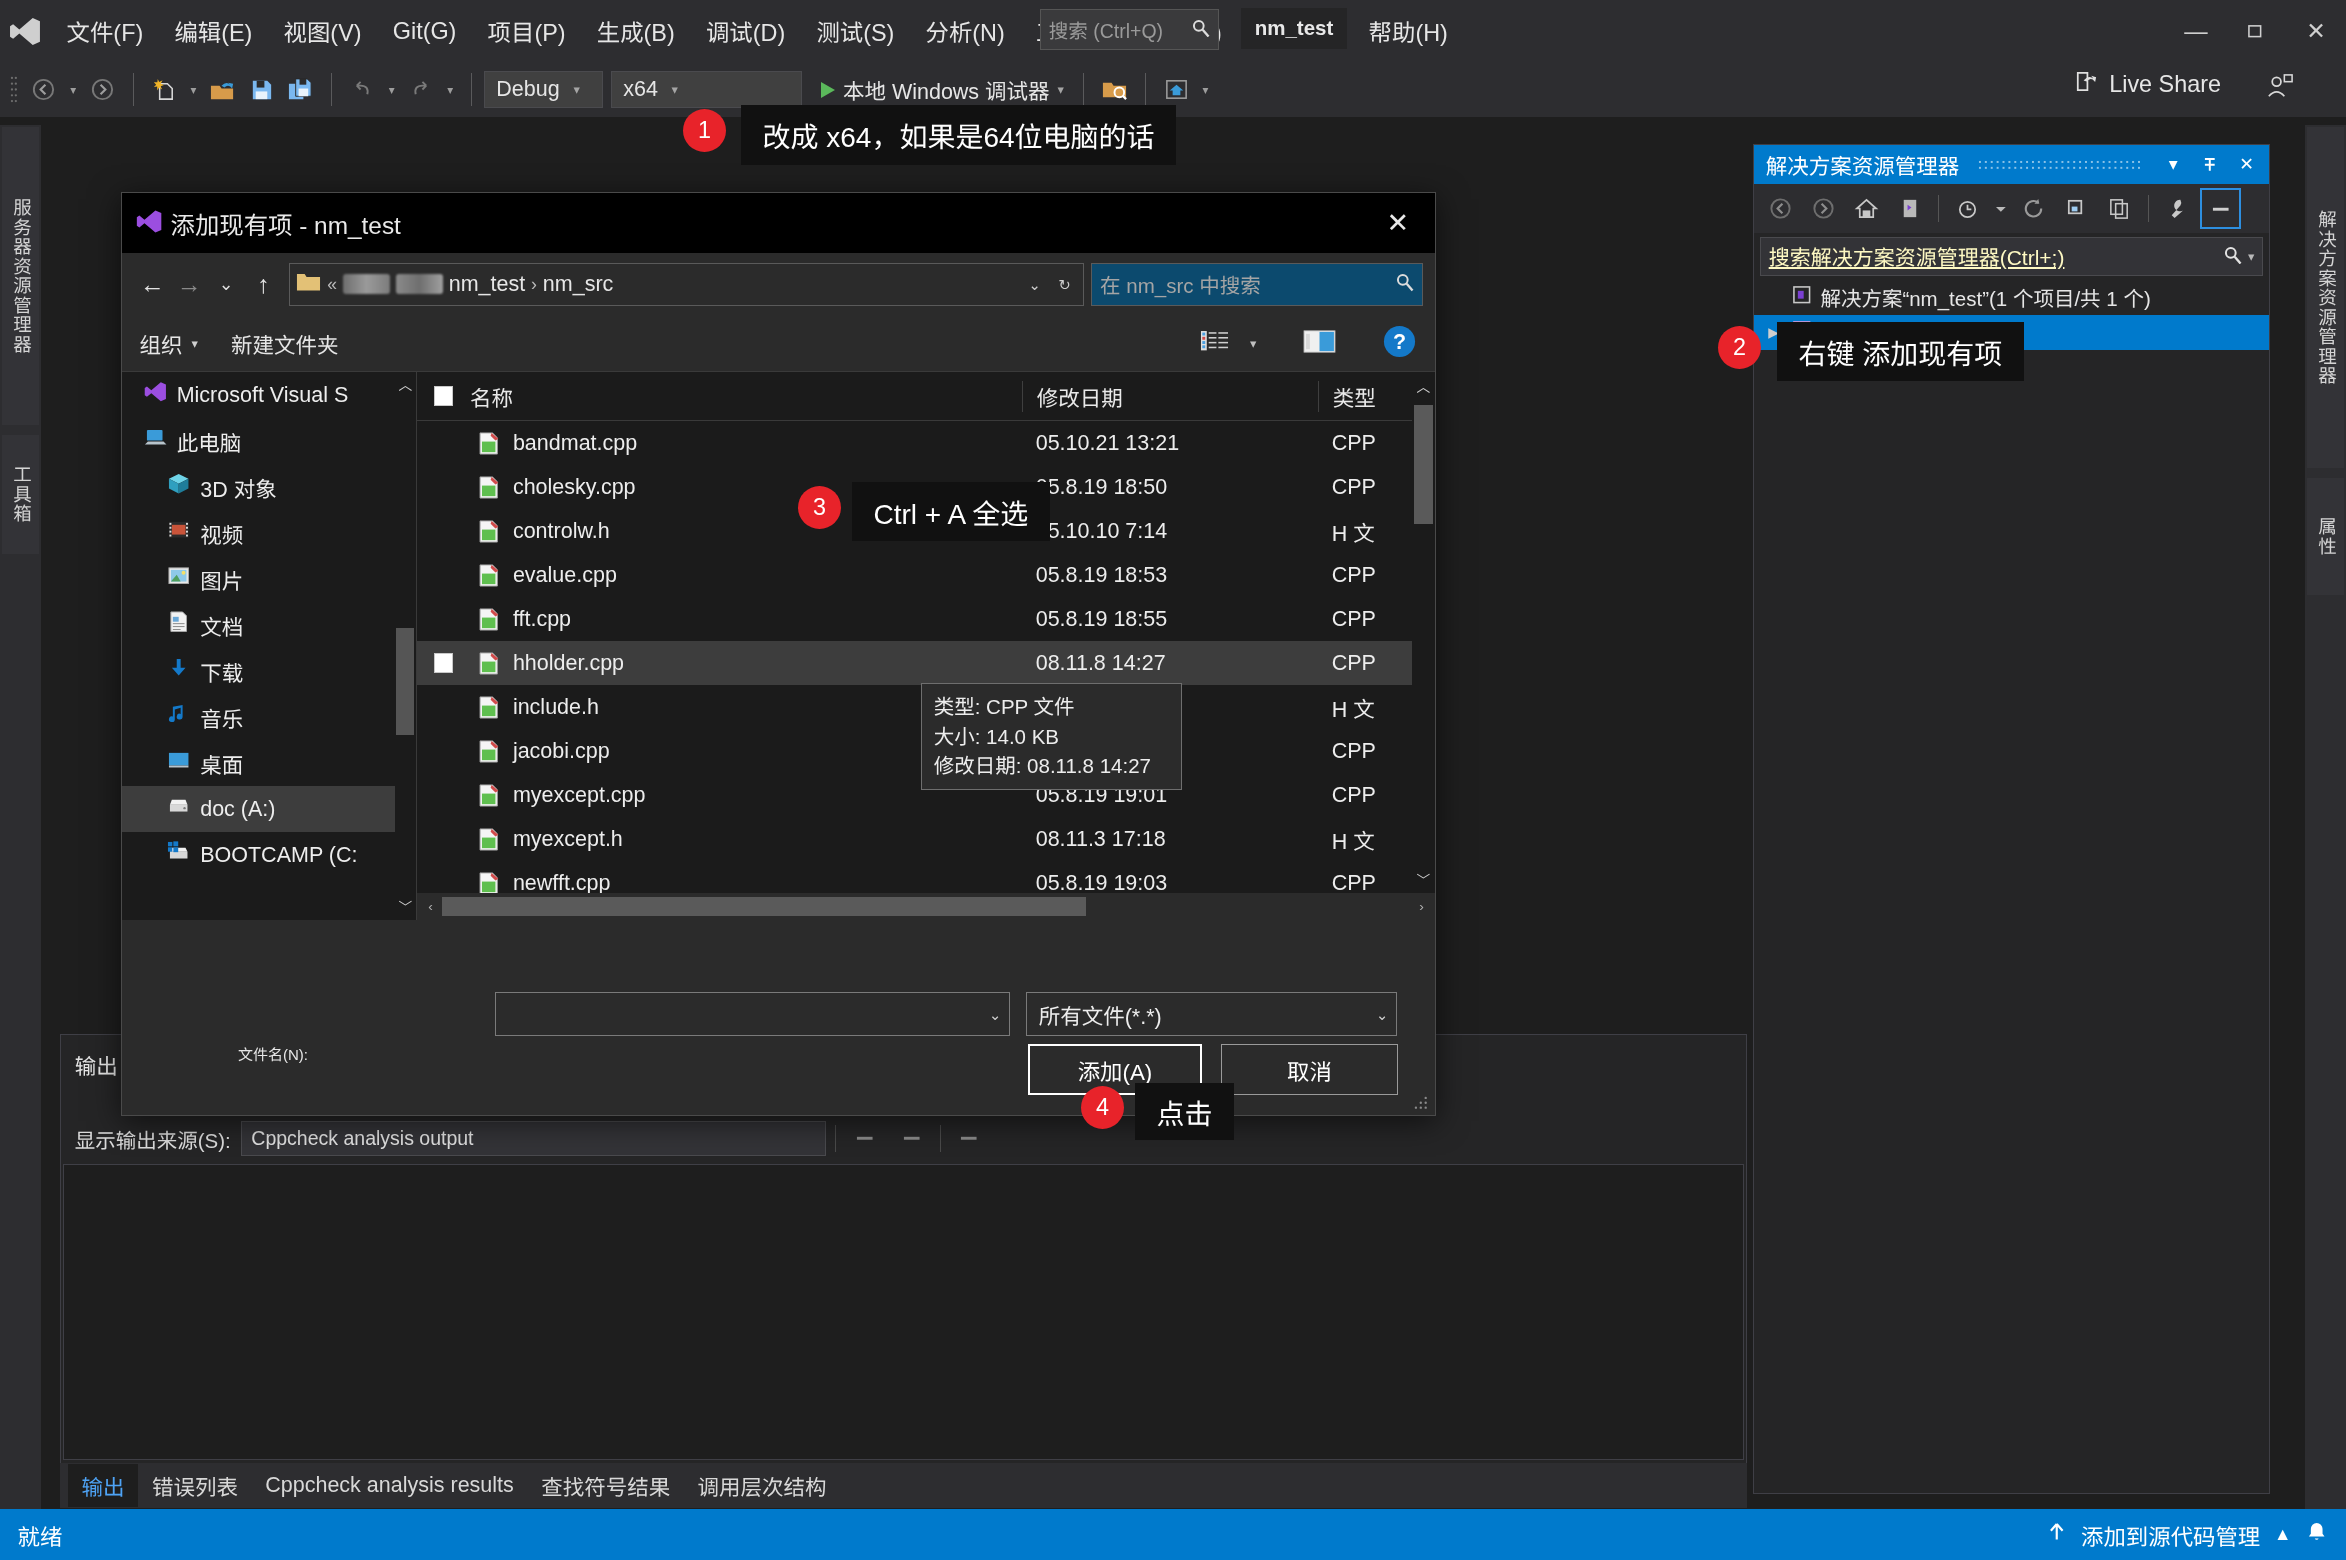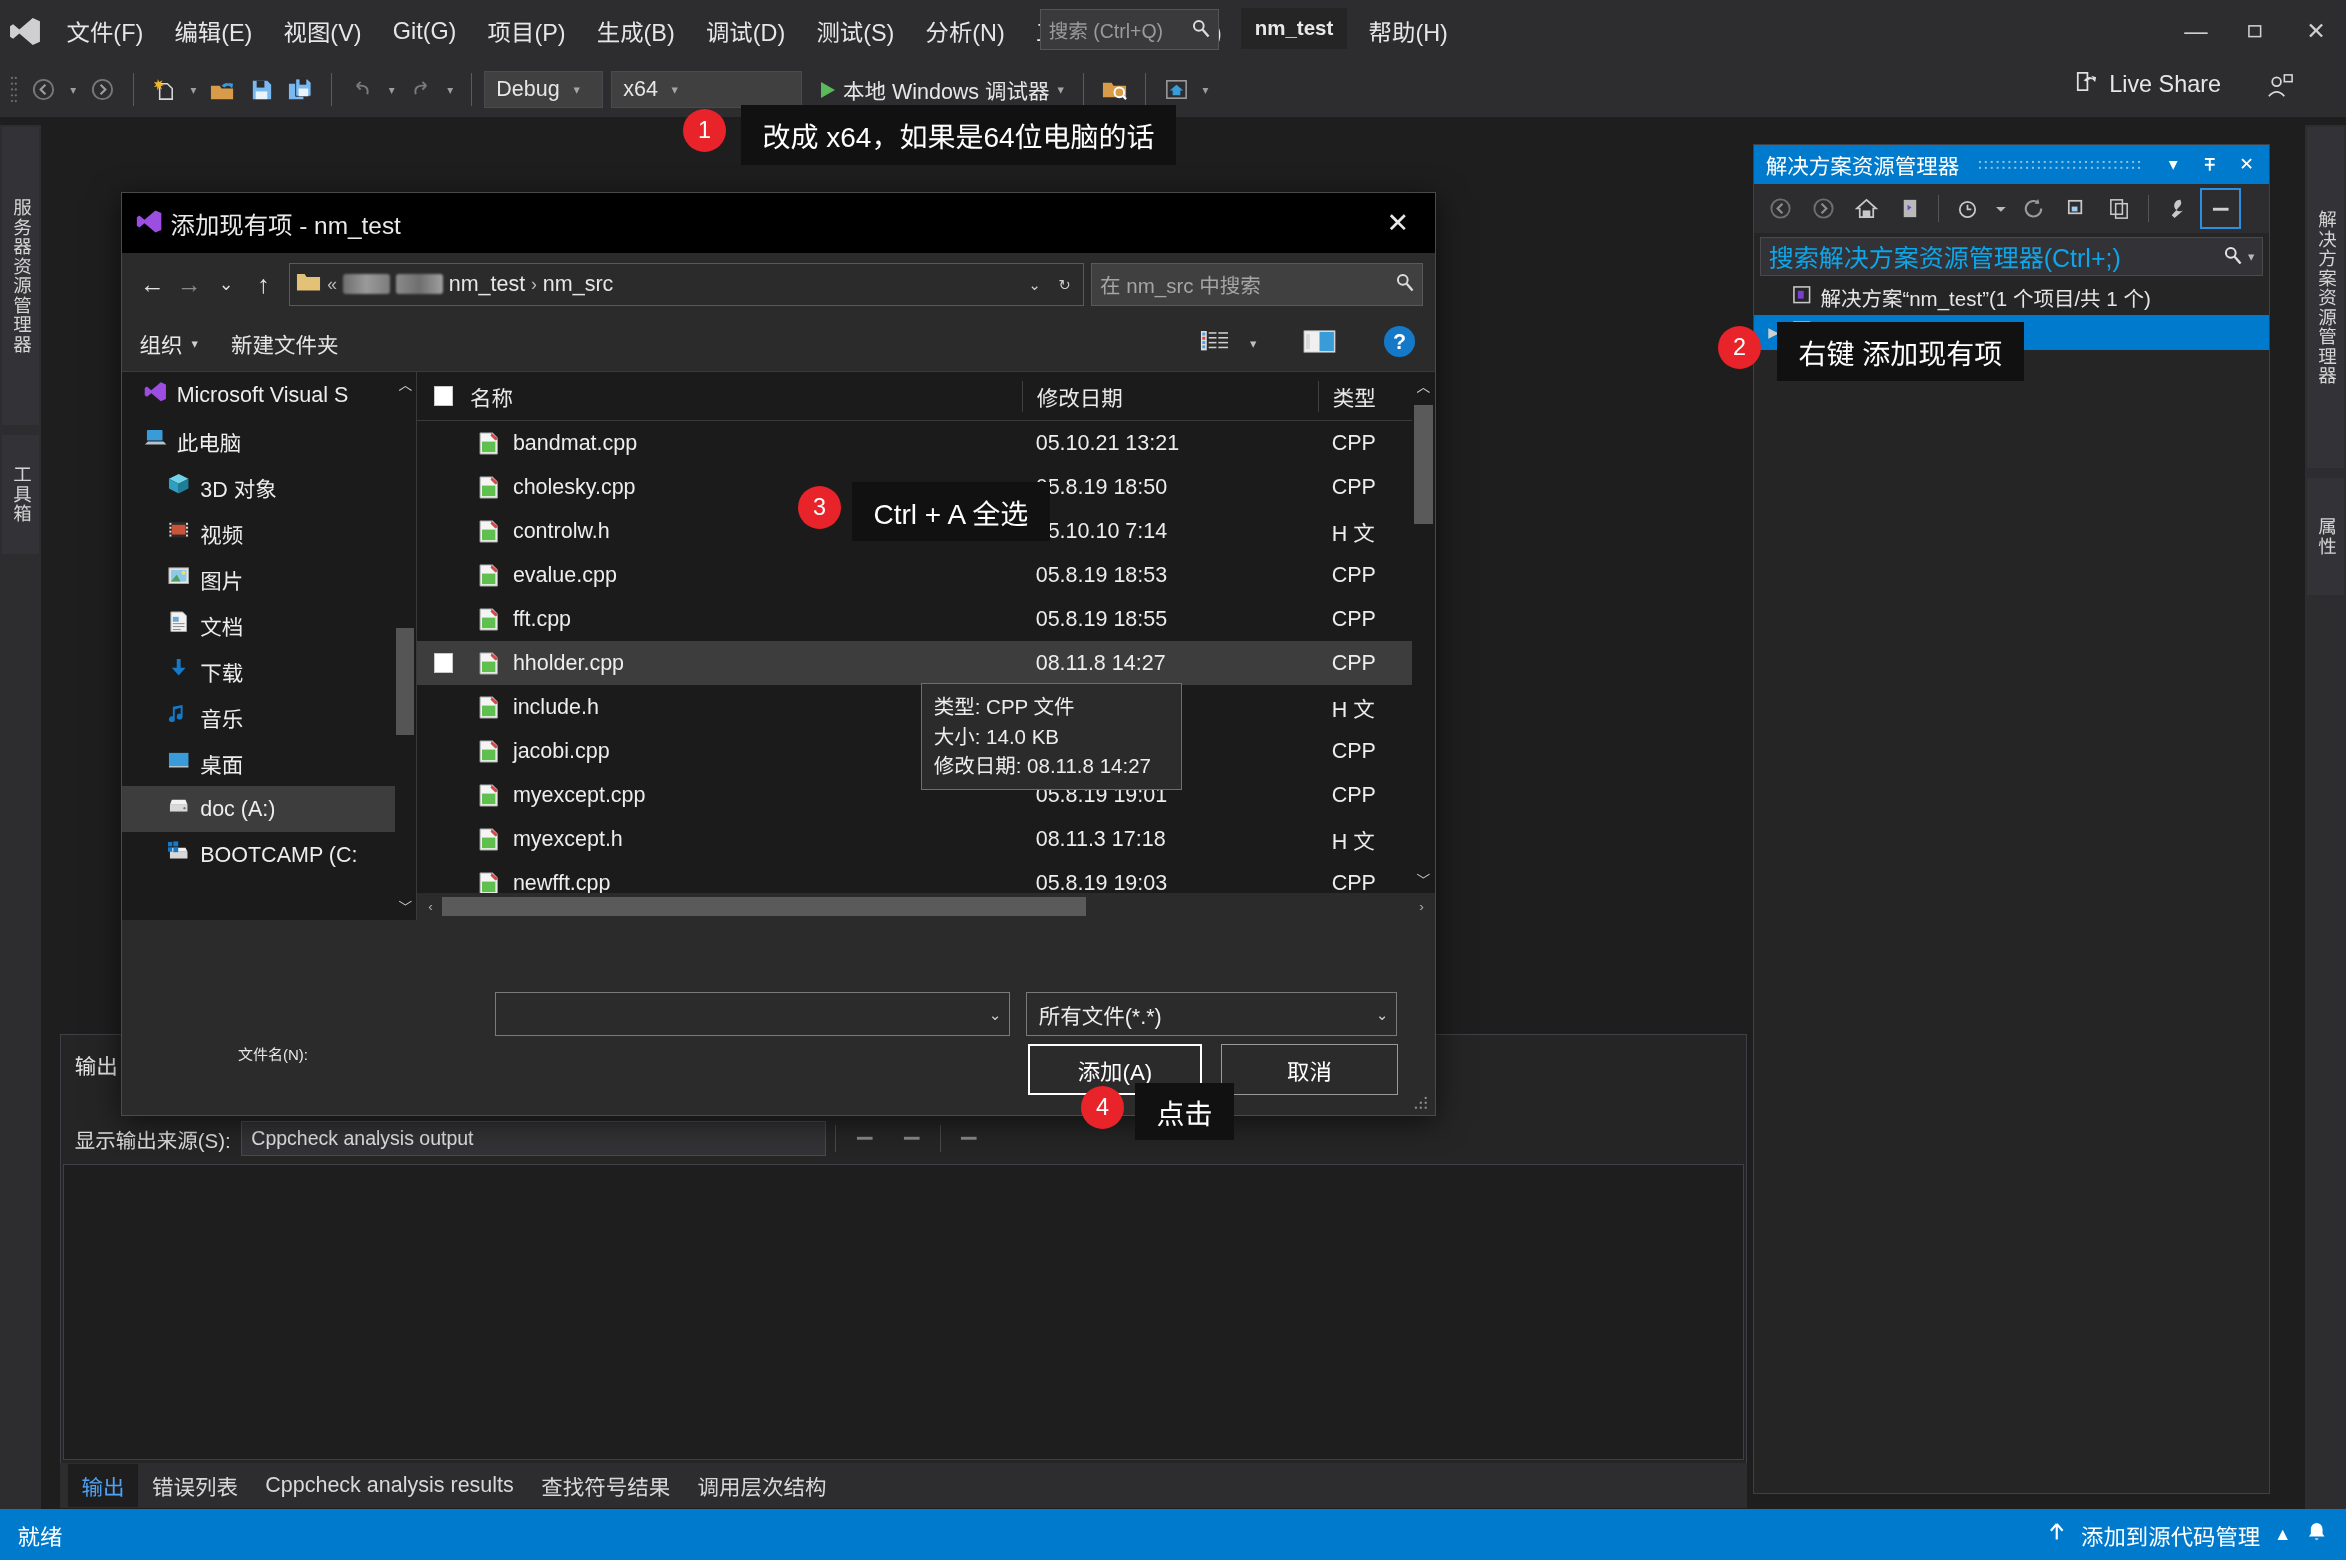--- a/index.html
+++ b/index.html
@@ -139,21 +139,21 @@
   .se-toolbar {
     height: 49px; background: #2d2d30; display: flex; align-items: center; padding: 0 5.9px; gap: 2px;
   }
   .se-ic { width: 41px; height: 41px; display: flex; align-items: center; justify-content: center; }
   .se-ic.boxed { border: 2px solid #2d8fe0; }
   .se-vsep { width: 1px; height: 27px; background: #555; margin: 0 5.9px; }
   .se-search {
     margin: 3.9px 5.9px; height: 39px; background: #333337; border: 1px solid #4a4a4e;
     display: flex; align-items: center; padding: 0 7.8px; gap: 5.9px;
   }
-  .se-search .ph { flex: 1; color: #0ea5e9; font-size: 25px; white-space: nowrap; }
+  .se-search .ph { flex: 1; color: #fef9c3; font-size: 21px; white-space: nowrap; text-decoration: underline; }
   .se-tree { position: relative; }
   .se-row {
     height: 35px; display: flex; align-items: center; gap: 7.8px; padding-left: 9.8px;
     color: #e6e6e6; font-size: 20.5px; white-space: nowrap;
   }
   .se-row.sel { background: #007acc; }
   .se-twisty { width: 19.5px; text-align: center; color: #cfcfcf; font-size: 13.7px; }
 
   
   .dlg {
@@ -174,21 +174,21 @@
   .nav-ic.dim { color: #8a8a8a; }
   .crumbbar {
     flex: 1; height: 43px; background: #2b2b2b; border: 1px solid #5a5a5a; display: flex;
     align-items: center; padding: 0 5.9px; gap: 5.9px; margin-left: 7.8px;
   }
   .crumb { color: #e6e6e6; font-size: 21.5px; white-space: nowrap; }
   .crumb-sep { color: #b9b9b9; font-size: 17.6px; }
   .blur-block { width: 47px; height: 19.5px; border-radius: 2.9px; }
   .crumb-caret { margin-left: auto; color: #cfcfcf; font-size: 14.6px; padding: 0 5.9px; }
   .dlg-search {
-    width: 332px; height: 43px; background: #404040; border: 1px solid #5a5a5a; display: flex;
+    width: 332px; height: 43px; background: #0c4a6e; border: 1px solid #5a5a5a; display: flex;
     align-items: center; padding: 0 7.8px; margin-left: 7.8px; gap: 5.9px;
   }
   .dlg-search .ph { flex: 1; color: #a5a5a5; font-size: 20.5px; white-space: nowrap; }
   .dlg-cmd {
     height: 57px; background: #2b2b2b; display: flex; align-items: center; padding: 0 17.6px; gap: 33px;
     border-bottom: 1px solid #3a3a3a;
   }
   .cmd-item { color: #e6e6e6; font-size: 21.5px; display: flex; align-items: center; gap: 9px; }
   .cmd-right { margin-left: auto; display: flex; align-items: center; gap: 21.5px; }
 

